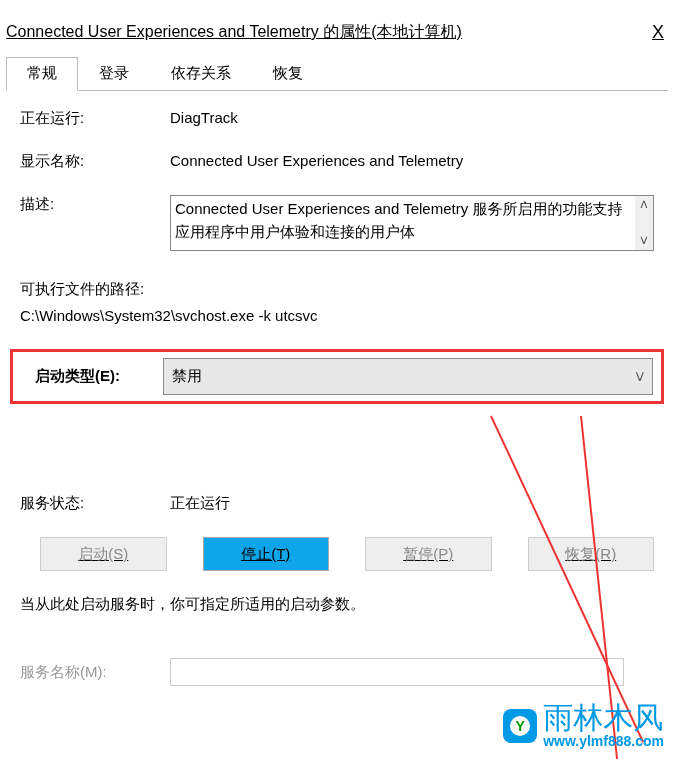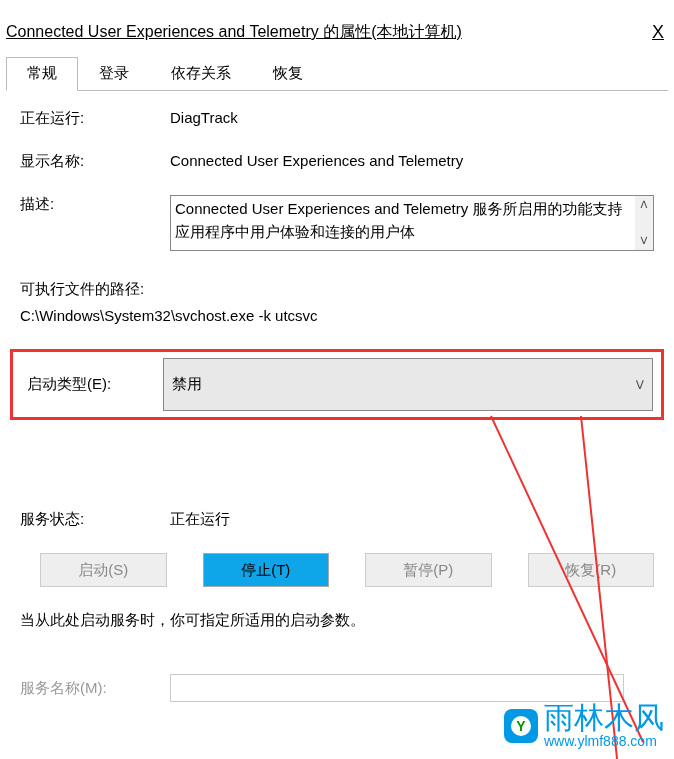--- a/index.html
+++ b/index.html
@@ -18,39 +18,39 @@
 .value { flex: 1; }
 
 .desc-box { flex: 1; display: flex; border: 1px solid #888; background: #fff; position: relative; height: 56px; }
 .desc-text { padding: 2px 4px; font-size: 15px; line-height: 1.5; overflow: hidden; flex: 1; }
 .scrollbar { width: 18px; background: #f0f0f0; display: flex; flex-direction: column; }
 .sb-arrow { height: 18px; text-align: center; font-size: 10px; line-height: 18px; color: #444; }
 
 .path-block { margin-bottom: 20px; margin-top: 10px; line-height: 1.8; }
 
 .highlight-box { border: 3px solid #e33; padding: 6px 0 6px 0; margin: 6px -10px 30px -10px; display: flex; align-items: center; }
-.highlight-box .label { padding-left: 14px; }
-.select { flex: 1; margin-right: 8px; background: #e8e8e8; border: 1px solid #888; padding: 16px 8px; display: flex; justify-content: space-between; align-items: center; }
+.highlight-box .label { padding-left: 22px; font-weight: bold; }
+.select { flex: 1; margin-right: 8px; background: #e8e8e8; border: 1px solid #888; padding: 8px 8px; display: flex; justify-content: space-between; align-items: center; }
 .chev { font-size: 12px; color: #555; }
 
-.btn-row { display: flex; gap: 36px; margin-bottom: 24px; margin-top: 16px; padding-left: 20px; }
+.btn-row { display: flex; gap: 36px; margin-bottom: 24px; margin-top: 16px; padding-left: 20px; text-decoration: underline; }
 .btn { width: 128px; height: 34px; border: 1px solid #aaa; background: #0ea5e9; text-align: center; line-height: 32px; font-size: 15px; }
 .btn.disabled { color: #888; background: #eee; border-color: #ccc; }
 
 .hint { margin-bottom: 44px; }
 
 .param-row { display: flex; align-items: center; }
 .param-row .label { color: #999; }
 .param-input { flex: 1; border: 1px solid #ccc; height: 28px; background: #fff; margin-right: 30px; }
 
 .watermark { position: absolute; right: 10px; bottom: 10px; display: flex; align-items: center; gap: 6px; }
 .wm-icon { width: 34px; height: 34px; background: #0099e6; border-radius: 8px; position: relative; display:flex; align-items:center; justify-content:center; }
 .wm-icon-inner { width: 20px; height: 20px; background: #fff; border-radius: 50%; display:flex; align-items:center; justify-content:center; color:#090; font-weight:bold; font-size:14px;}
 .wm-text { color: #0099e6; font-weight: normal; font-size: 30px; line-height: 1; }
-.wm-url { color: #0099e6; font-size: 14px; font-weight: normal; }
+.wm-url { color: #0099e6; font-size: 14px; font-weight: bold; }
 
 .red-line { position: absolute; width: 2px; background: #e33; transform-origin: top center; }
 .line1 { height: 360px; top: 416px; left: 490px; transform: rotate(-25deg); }
 .line2 { height: 360px; top: 416px; left: 580px; transform: rotate(-6deg); }
 </style>
 </head>
 <body>
 
 <div class="titlebar">
   <span>Connected User Experiences and Telemetry 的属性(本地计算机)</span>

